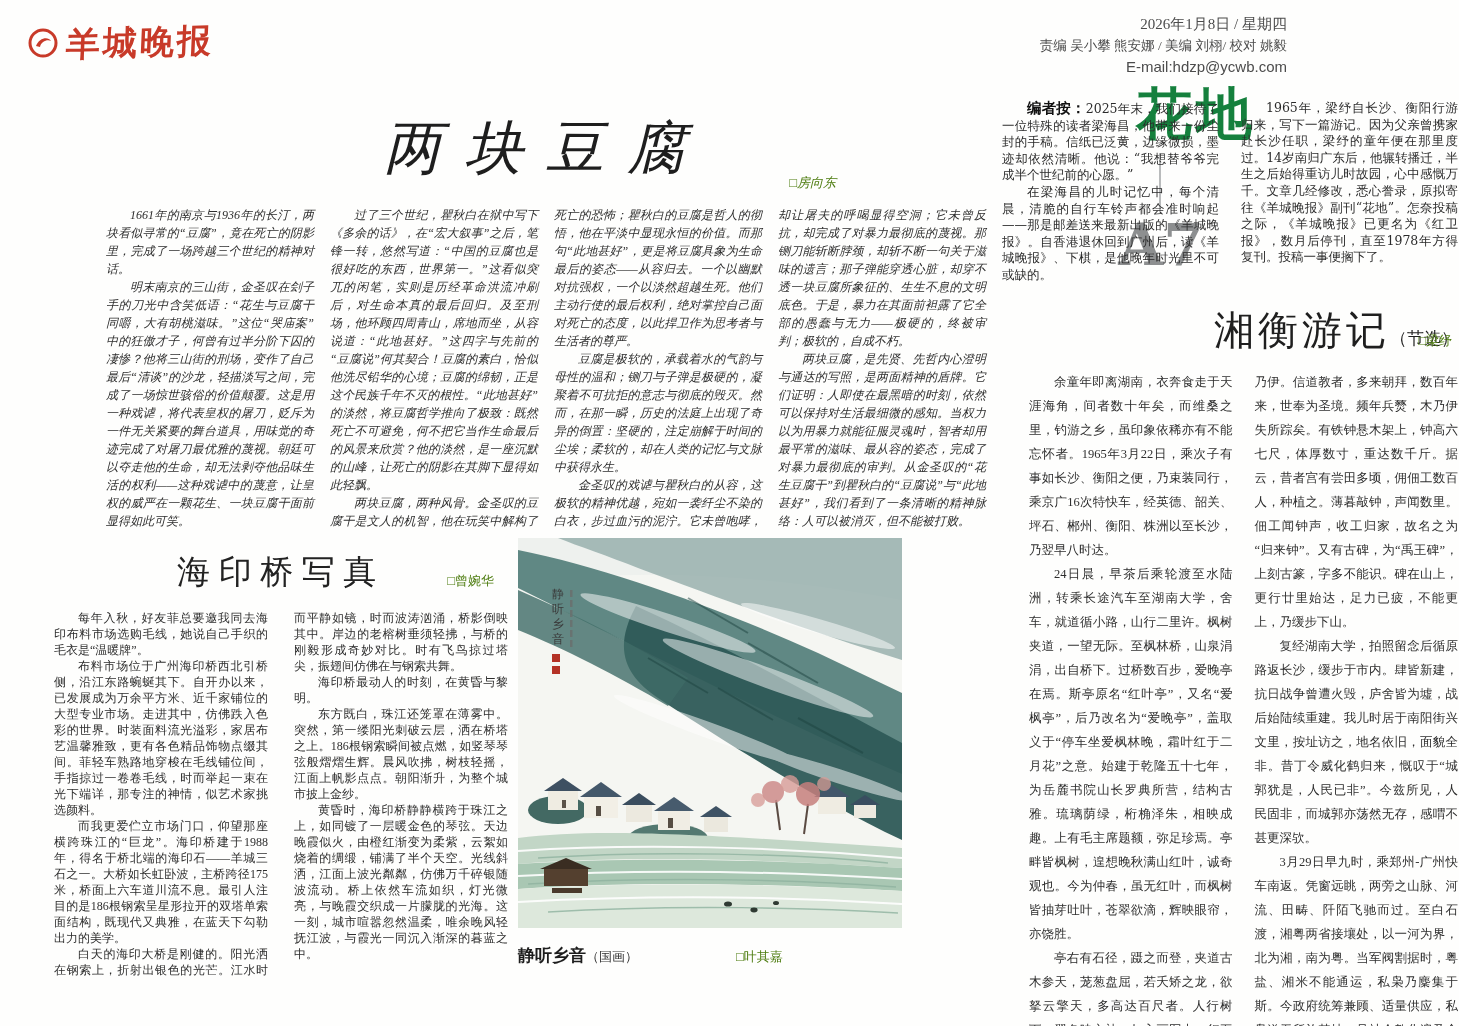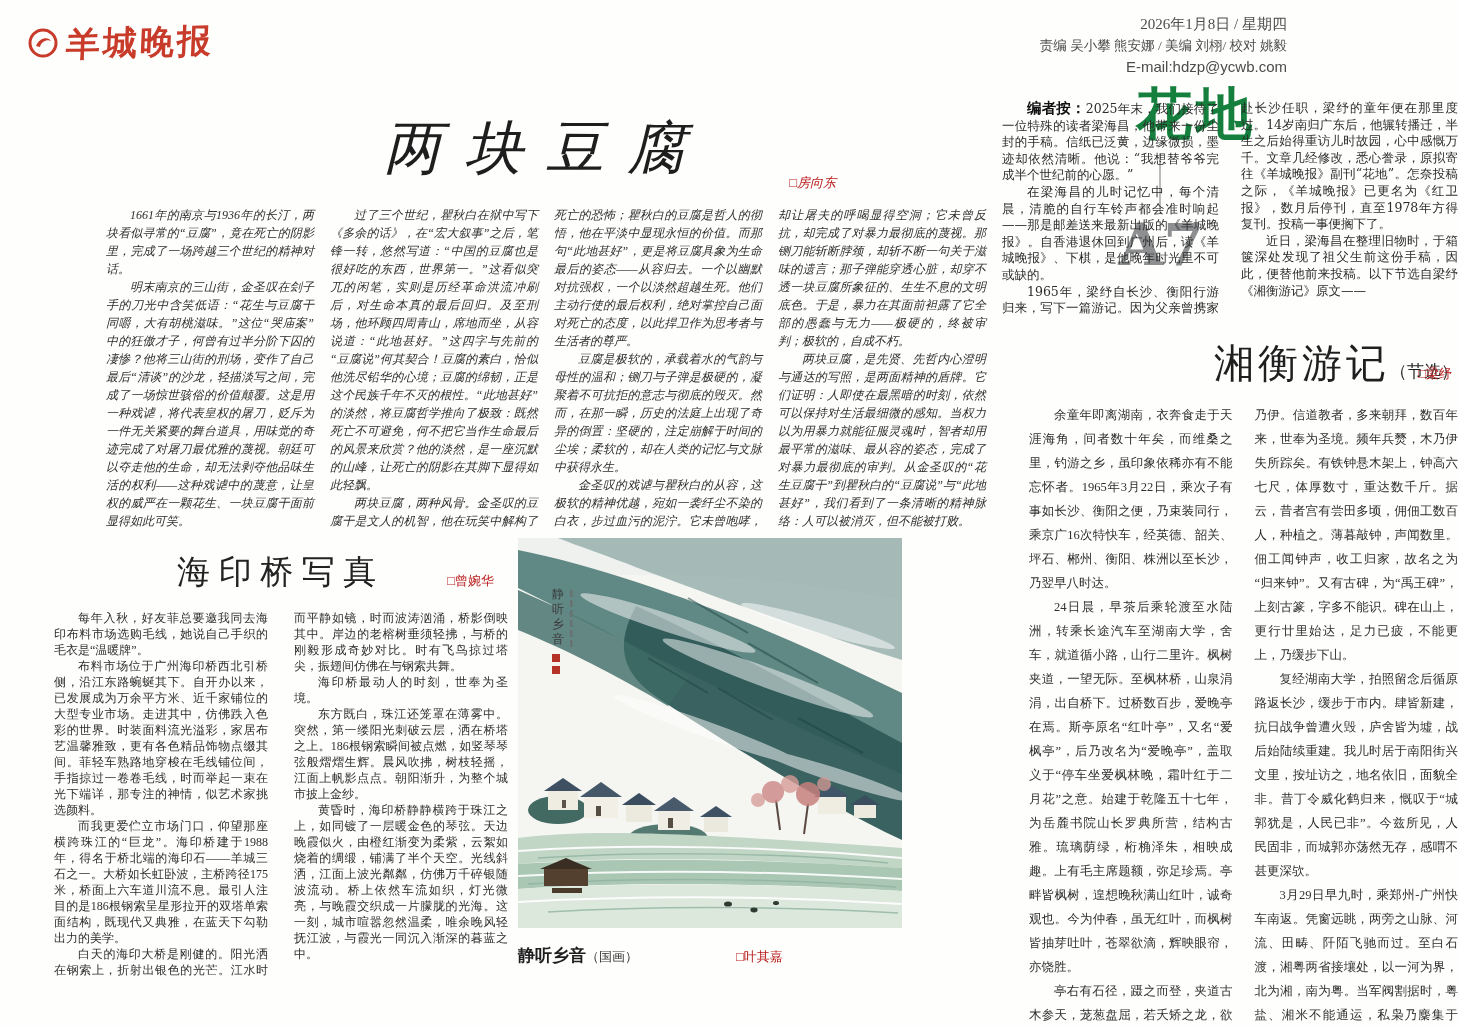--- a/index.html
+++ b/index.html
@@ -16,21 +16,21 @@
   .editors-line{font-size:13.5px;}
   .email-line{font-size:15px;font-family:"Liberation Sans",sans-serif;}
   .section-name{margin-left:70px;font-size:56px;font-weight:700;color:#15803d;letter-spacing:4px;
     font-family:"DejaVu Serif",serif;}
   .header-divider{width:2px;height:58px;background:#b9bbbc;margin:0 18px 0 16px;}
   .page-number{font-size:58px;font-weight:700;color:#8d8f90;font-family:"DejaVu Serif",serif;}
 
   
   p{margin:0;text-indent:2em;}
   .cols{text-align:justify;}
-  .author{color:#b91c1c;padding-left:36px;}
+  .author{color:#4d7c0f;padding-left:36px;}
 
   
   #main-article{position:absolute;left:106px;top:102px;width:880px;font-style:italic;}
   .ma-title-row{position:relative;height:94px;text-align:center;}
   .ma-title{font-size:58px;font-weight:500;letter-spacing:.40em;text-indent:.40em;color:#1e1e1e;
     font-family:"DejaVu Serif",serif;line-height:92px;}
   .ma-author{position:absolute;right:150px;bottom:4px;font-size:13px;}
   .ma-cols{margin-top:10px;column-count:4;column-gap:16px;font-size:12px;line-height:18px;}
 
   
@@ -103,21 +103,21 @@
   <div id="bridge-article">
     <div class="ba-head">
       <span class="ba-title">海印桥写真</span>
       <span class="ba-author author">□曾婉华</span>
     </div>
     <div class="ba-cols cols">
         <p>每年入秋，好友菲总要邀我同去海印布料市场选购毛线，她说自己手织的毛衣是“温暖牌”。</p>
         <p>布料市场位于广州海印桥西北引桥侧，沿江东路蜿蜒其下。自开办以来，已发展成为万余平方米、近千家铺位的大型专业市场。走进其中，仿佛跌入色彩的世界。时装面料流光溢彩，家居布艺温馨雅致，更有各色精品饰物点缀其间。菲轻车熟路地穿梭在毛线铺位间，手指掠过一卷卷毛线，时而举起一束在光下端详，那专注的神情，似艺术家挑选颜料。</p>
         <p>而我更爱伫立市场门口，仰望那座横跨珠江的“巨龙”。海印桥建于1988年，得名于桥北端的海印石——羊城三石之一。大桥如长虹卧波，主桥跨径175米，桥面上六车道川流不息。最引人注目的是186根钢索呈星形拉开的双塔单索面结构，既现代又典雅，在蓝天下勾勒出力的美学。</p>
         <p>白天的海印大桥是刚健的。阳光洒在钢索上，折射出银色的光芒。江水时而平静如镜，时而波涛汹涌，桥影倒映其中。岸边的老榕树垂须轻拂，与桥的刚毅形成奇妙对比。时有飞鸟掠过塔尖，振翅间仿佛在与钢索共舞。</p>
-        <p>海印桥最动人的时刻，世奉为圣境。</p>
+        <p>海印桥最动人的时刻，在黄昏与黎明。</p>
         <p>东方既白，珠江还笼罩在薄雾中。突然，第一缕阳光刺破云层，洒在桥塔之上。186根钢索瞬间被点燃，如竖琴琴弦般熠熠生辉。晨风吹拂，树枝轻摇，江面上帆影点点。朝阳渐升，为整个城市披上金纱。</p>
         <p>黄昏时，海印桥静静横跨于珠江之上，如同镀了一层暖金色的琴弦。天边晚霞似火，由橙红渐变为柔紫，云絮如烧着的绸缎，铺满了半个天空。光线斜洒，江面上波光粼粼，仿佛万千碎银随波流动。桥上依然车流如织，灯光微亮，与晚霞交织成一片朦胧的光海。这一刻，城市喧嚣忽然温柔，唯余晚风轻抚江波，与霞光一同沉入渐深的暮蓝之中。</p>
       </div>
   </div>
 
   <div id="painting-block">
     <svg width="384" height="390" viewBox="0 0 384 390">
       <rect width="384" height="390" fill="#f5f6f2"></rect>
       <path d="M0,0 H384 V62 C280,42 140,26 0,46 Z" fill="#eef1ee"></path>
       <path d="M40,0 H384 V122 C300,96 200,60 120,30 C90,18 60,8 40,0 Z" fill="#8ca7a4" opacity="0.75"></path>
@@ -218,21 +218,21 @@
     <div class="caption-row">
       <span class="caption-title">静听乡音</span>
       <span class="caption-type">（国画）</span>
       <span class="caption-author author">□叶其嘉</span>
     </div>
   </div>
 
   <div id="right-region">
     <div class="note-cols">
       <p><b class="note-label">编者按：</b><span>2025年末，我们接待了一位特殊的读者梁海昌，他带来一份尘封的手稿。信纸已泛黄，边缘微损，墨迹却依然清晰。他说：“我想替爷爷完成半个世纪前的心愿。”</span></p>
-      <span><p>在梁海昌的儿时记忆中，每个清晨，清脆的自行车铃声都会准时响起——那是邮差送来最新出版的《羊城晚报》。自香港退休回到广州后，读《羊城晚报》、下棋，是他晚年时光里不可或缺的。</p><p>1965年，梁纾自长沙、衡阳行游归来，写下一篇游记。因为父亲曾携家赴长沙任职，梁纾的童年便在那里度过。14岁南归广东后，他辗转播迁，半生之后始得重访儿时故园，心中感慨万千。文章几经修改，悉心誊录，原拟寄往《羊城晚报》副刊“花地”。怎奈投稿之际，《羊城晚报》已更名为《红卫报》，数月后停刊，直至1978年方得复刊。投稿一事便搁下了。</p><p>近日，梁海昌在整理旧物时，于箱箧深处发现了祖父生前这份手稿，因此，便替他前来投稿。以下节选自梁纾《湘衡游记》原文——</p></span>
+      <span><p>在梁海昌的儿时记忆中，每个清晨，清脆的自行车铃声都会准时响起——那是邮差送来最新出版的《羊城晚报》。自香港退休回到广州后，读《羊城晚报》、下棋，是他晚年时光里不可或缺的。</p><p>1965年，梁纾自长沙、衡阳行游归来，写下一篇游记。因为父亲曾携家赴长沙任职，梁纾的童年便在那里度过。14岁南归广东后，他辗转播迁，半生之后始得重访儿时故园，心中感慨万千。文章几经修改，悉心誊录，原拟寄往《羊城晚报》副刊“花地”。怎奈投稿之际，《羊城晚报》已更名为《红卫报》，数月后停刊，直至1978年方得复刊。投稿一事便搁下了。</p></span>
     </div>
 
     <div class="travel-head">
       <span class="travel-title">湘衡游记</span><span class="travel-subtitle">（节选）</span>
       <span class="travel-author author">□梁纾</span>
     </div>
     <div class="travel-cols cols">
         <p>余童年即离湖南，衣奔食走于天涯海角，间者数十年矣，而维桑之里，钓游之乡，虽印象依稀亦有不能忘怀者。1965年3月22日，乘次子有事如长沙、衡阳之便，乃束装同行，乘京广16次特快车，经英德、韶关、坪石、郴州、衡阳、株洲以至长沙，乃翌早八时达。</p>
         <p>24日晨，早茶后乘轮渡至水陆洲，转乘长途汽车至湖南大学，舍车，就道循小路，山行二里许。枫树夹道，一望无际。至枫林桥，山泉涓涓，出自桥下。过桥数百步，爱晚亭在焉。斯亭原名“红叶亭”，又名“爱枫亭”，后乃改名为“爱晚亭”，盖取义于“停车坐爱枫林晚，霜叶红于二月花”之意。始建于乾隆五十七年，为岳麓书院山长罗典所营，结构古雅。琉璃荫绿，桁桷泽朱，相映成趣。上有毛主席题额，弥足珍焉。亭畔皆枫树，遑想晚秋满山红叶，诚奇观也。今为仲春，虽无红叶，而枫树皆抽芽吐叶，苍翠欲滴，辉映眼帘，亦饶胜。</p>
         <p>亭右有石径，蹑之而登，夹道古木参天，茏葱盘屈，若夭矫之龙，欲拏云擎天，多高达百尺者。人行树下，翠色映衣袂，如入画图中。行五六里，遥见山腰，绕以红垣，盖即麓山寺之外围也。至垣前，中为山门，有额，上刻“古麓山寺”四字。此乃湖南最古寺庙之一，为晋太始四年（公元268年）名僧法崇禅师所建，已历千七百年矣。</p>

